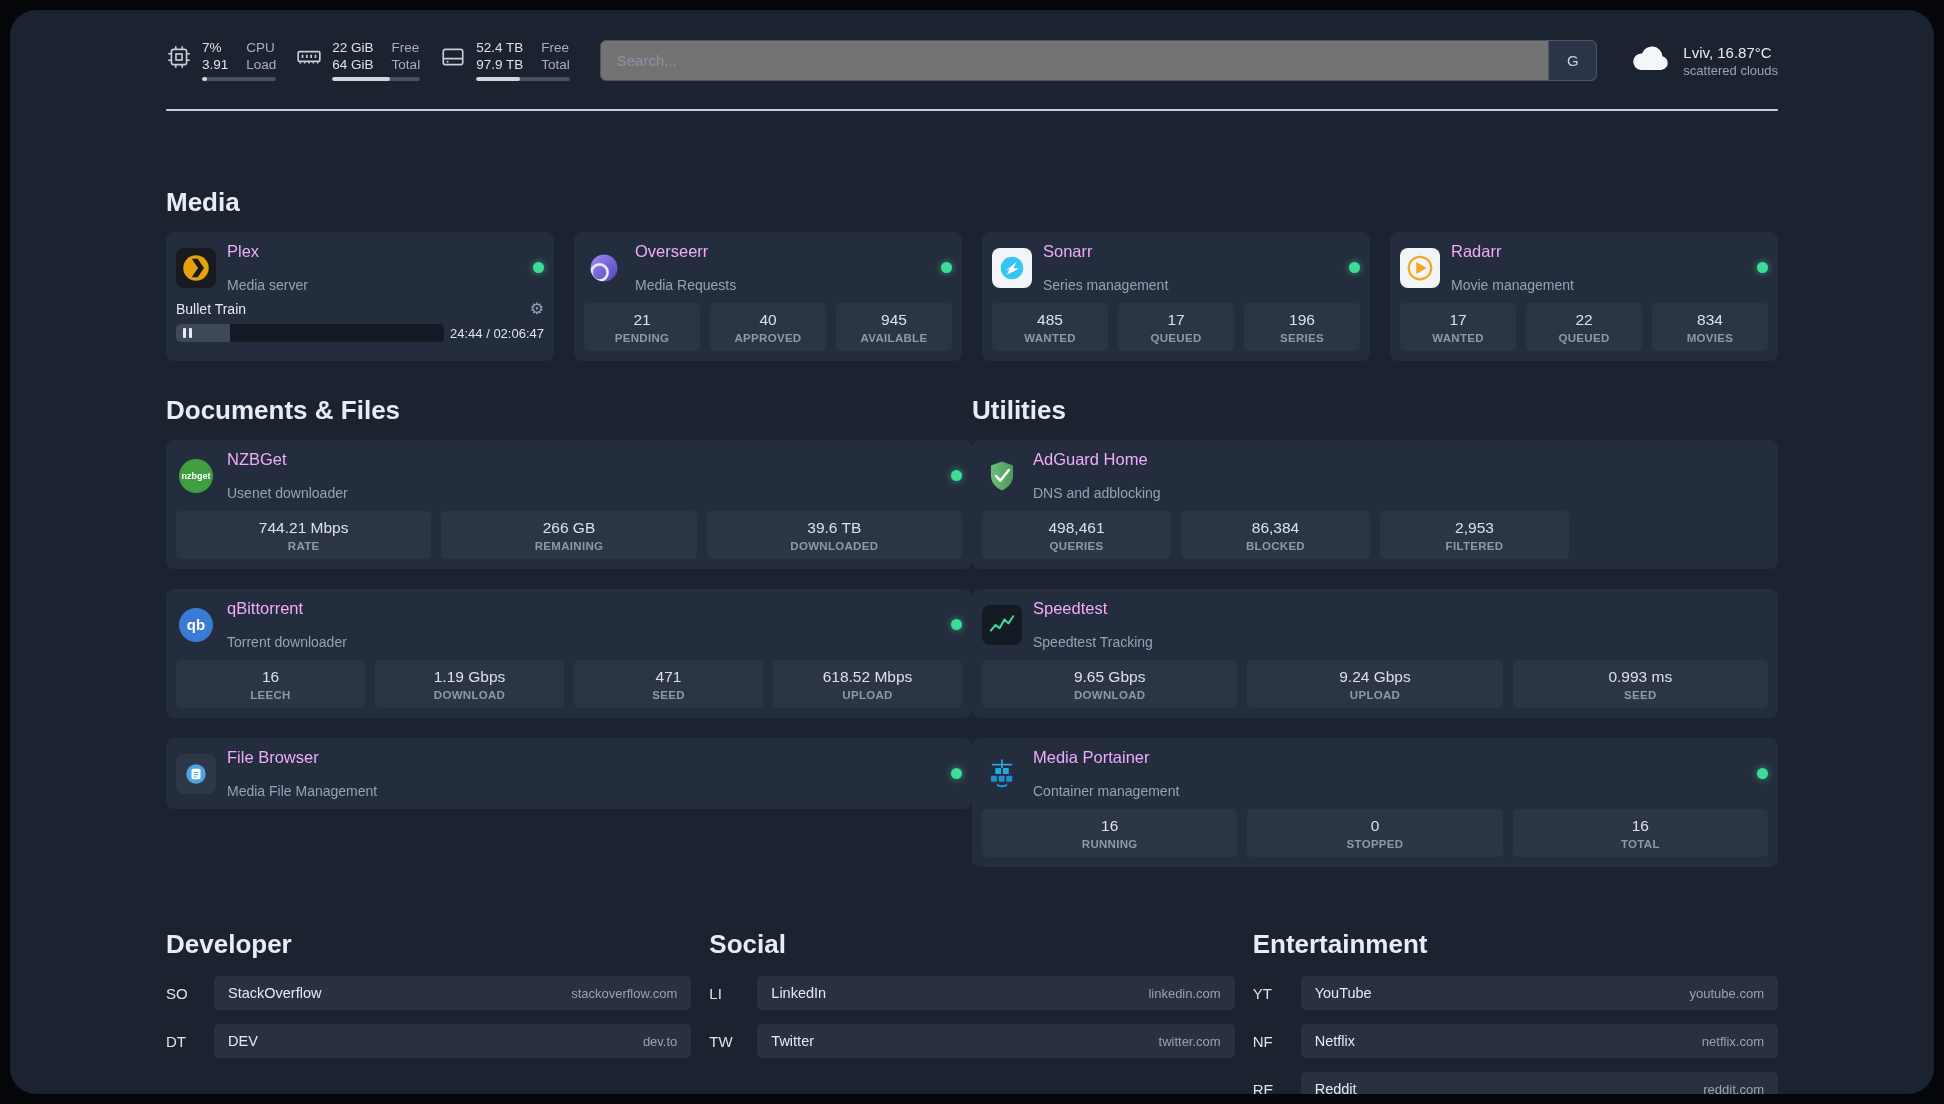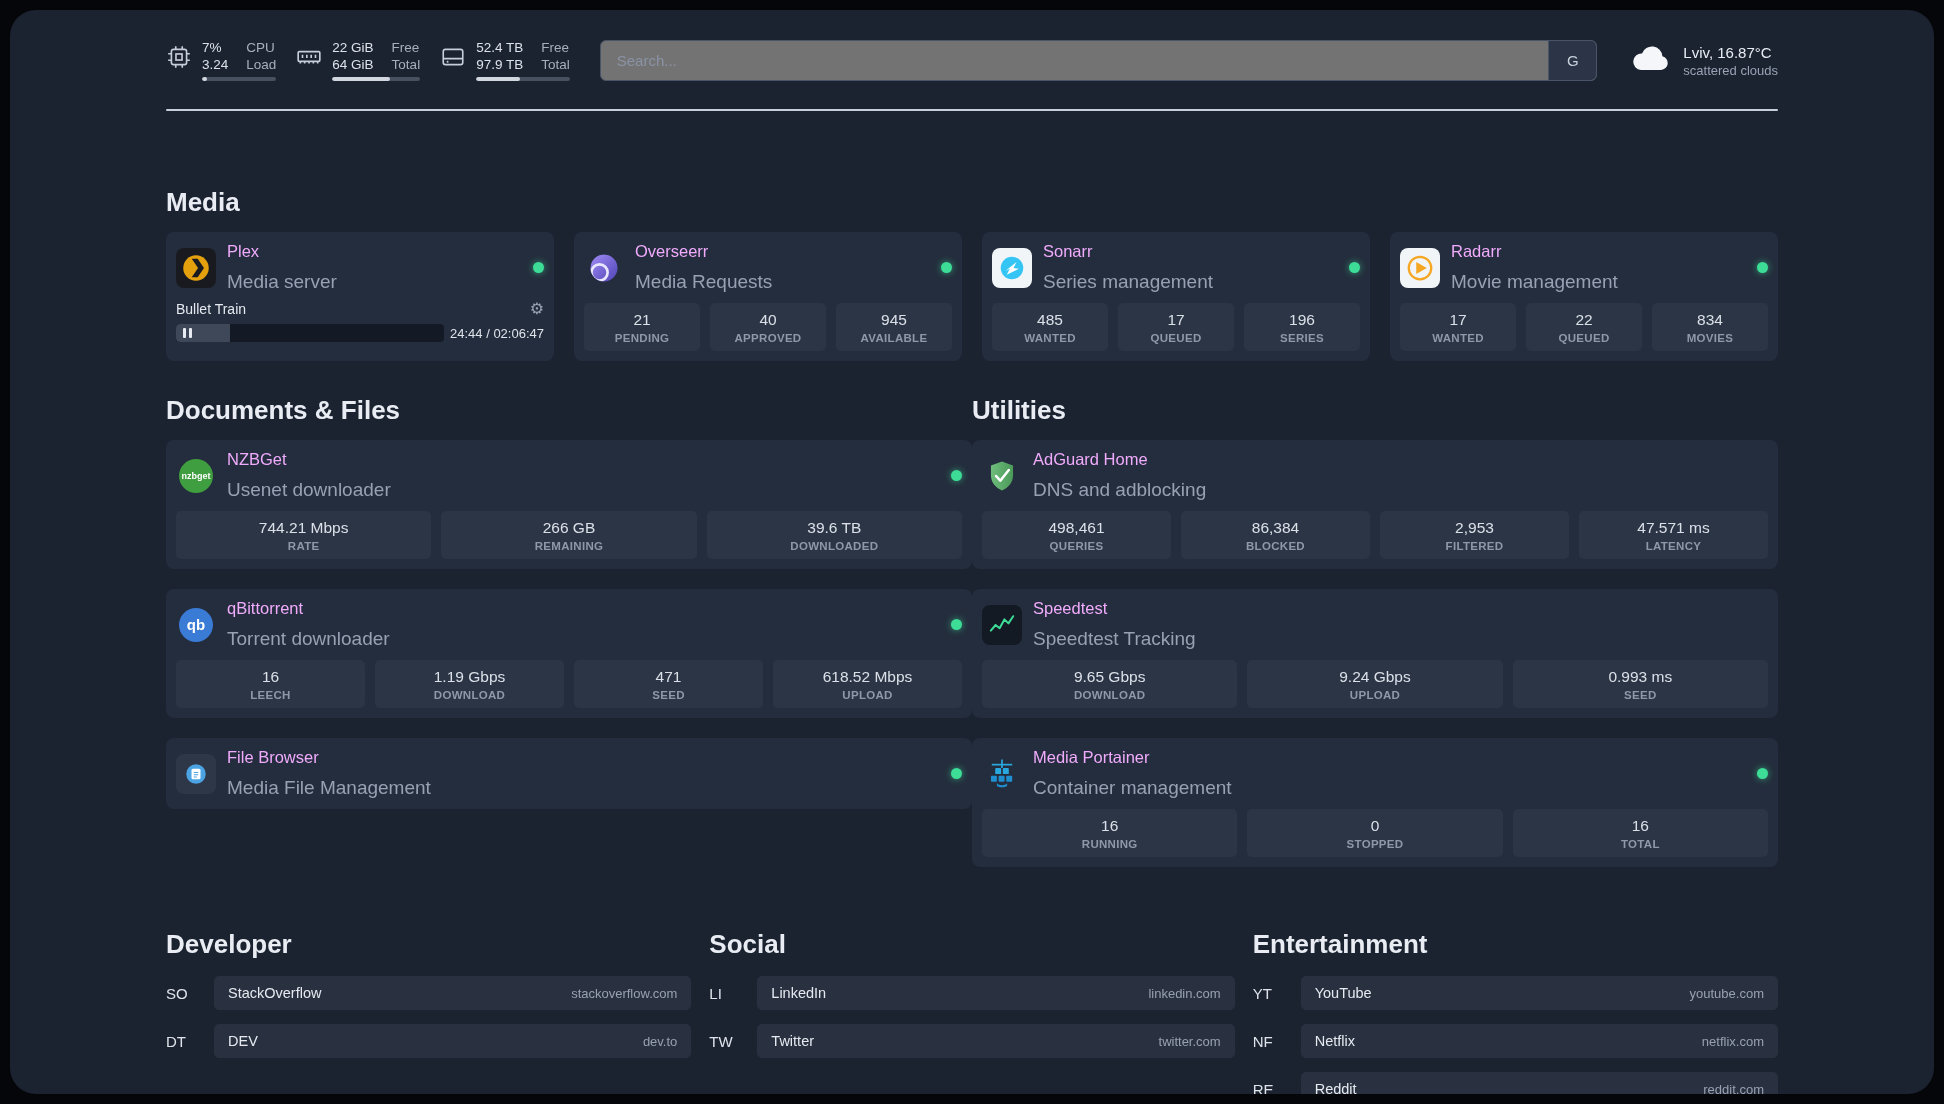--- a/index.html
+++ b/index.html
@@ -33,21 +33,21 @@
   .media-title { margin-top:76px; }
   .media-grid { margin-top:14px; display:grid; grid-template-columns:repeat(4,1fr); gap:20px; }
 
   .two-col { margin-top:34px; display:grid; grid-template-columns:1fr 1fr; }
   .col-stack { display:flex; flex-direction:column; gap:20px; margin-top:14px; }
 
   .card { background:#242d3d; border-radius:8px; padding:10px; cursor:pointer; }
   .card-head { display:flex; align-items:center; gap:11px; }
   .app-icon { width:40px; height:40px; flex:0 0 40px; display:flex; align-items:center; justify-content:center; border-radius:8px; }
   .app-name { font-size:16.5px; color:#f0abfc; }
-  .app-desc { font-size:19px; color:#98a1b3; margin-top:10px; }
+  .app-desc { font-size:14px; color:#98a1b3; margin-top:16px; }
   .dot { margin-left:auto; width:11px; height:11px; border-radius:50%; background:#3ddc97; box-shadow:0 0 7px rgba(61,220,151,.65); flex:0 0 11px; }
 
   .stats { margin-top:10px; display:grid; gap:10px; }
   .cols-3 { grid-template-columns:repeat(3,1fr); }
   .cols-4 { grid-template-columns:repeat(4,1fr); }
   .stat { background:#2c3546; border-radius:5px; text-align:center; padding:8px 4px 7px 4px; }
   .stat-value { font-size:15.5px; color:#dbe0e8; }
   .stat-label { font-size:11.5px; font-weight:700; color:#8f98a9; margin-top:3px; letter-spacing:.3px; }
 
   
@@ -86,21 +86,21 @@
           <svg width="26" height="26" viewBox="0 0 24 24" fill="none" stroke="#c7ced9" stroke-width="1.5">
               <rect x="5" y="5" width="14" height="14" rx="2"></rect>
               <rect x="9.2" y="9.2" width="5.6" height="5.6"></rect>
               <path d="M9 2v3M15 2v3M9 19v3M15 19v3M2 9h3M2 15h3M19 9h3M19 15h3"></path>
             </svg>
         </span>
         <div class="res-main">
           <div class="res-grid">
             <span class="rv">7%</span>
             <span class="rl">CPU</span>
-            <span class="rv">3.24</span>
+            <span class="rv">3.91</span>
             <span class="rl">Load</span>
           </div>
           <div class="res-bar">
               <div class="res-fill" style="width: 7%;"></div>
             </div>
         </div>
       </div>
 
       <div class="res">
         <span class="res-icon">
@@ -414,24 +414,20 @@
               <div class="stat-label">QUERIES</div>
             </div>
             <div class="stat">
               <div class="stat-value">86,384</div>
               <div class="stat-label">BLOCKED</div>
             </div>
             <div class="stat">
               <div class="stat-value">2,953</div>
               <div class="stat-label">FILTERED</div>
             </div>
-            <div class="stat">
-              <div class="stat-value">47.571 ms</div>
-              <div class="stat-label">LATENCY</div>
-            </div>
           </div>
         </div>
 
         <div class="card">
           <div class="card-head">
             <span class="app-icon" style="background:#141a24;">
               <svg width="32" height="32" viewBox="0 0 40 40">
                   <polyline points="6,27 12,20 17,24 23,13 28,18 34,9" stroke="#3ddc97" stroke-width="2.5" fill="none" stroke-linecap="round" stroke-linejoin="round"></polyline>
                 </svg>
             </span>

